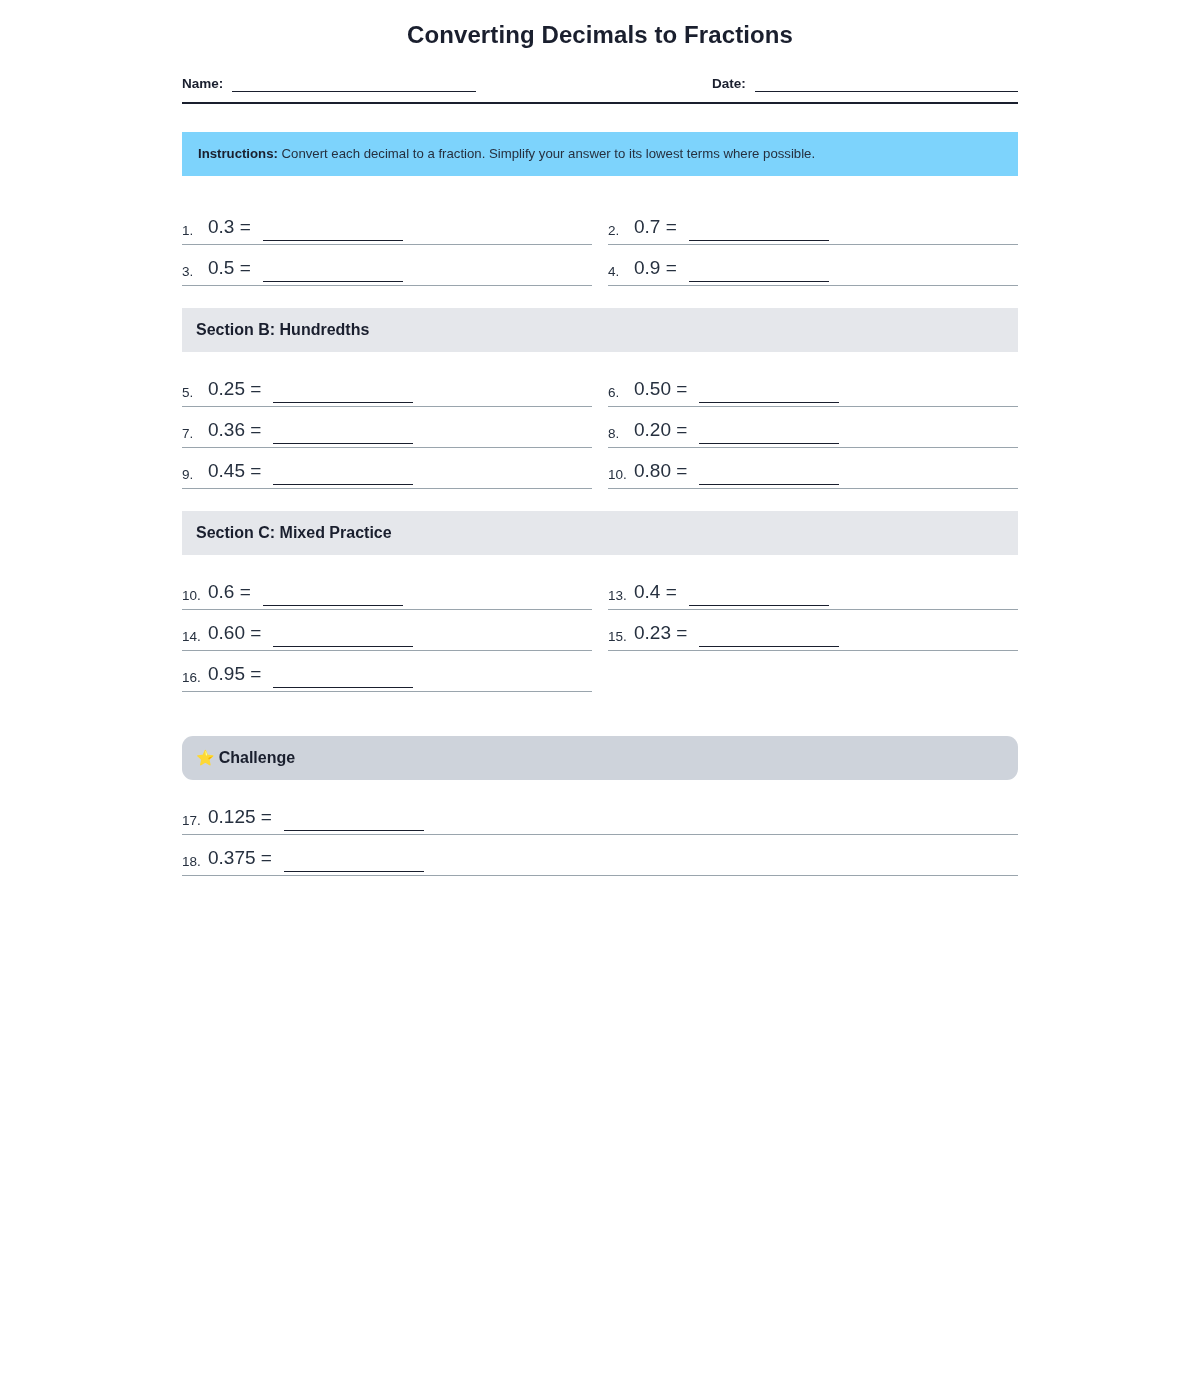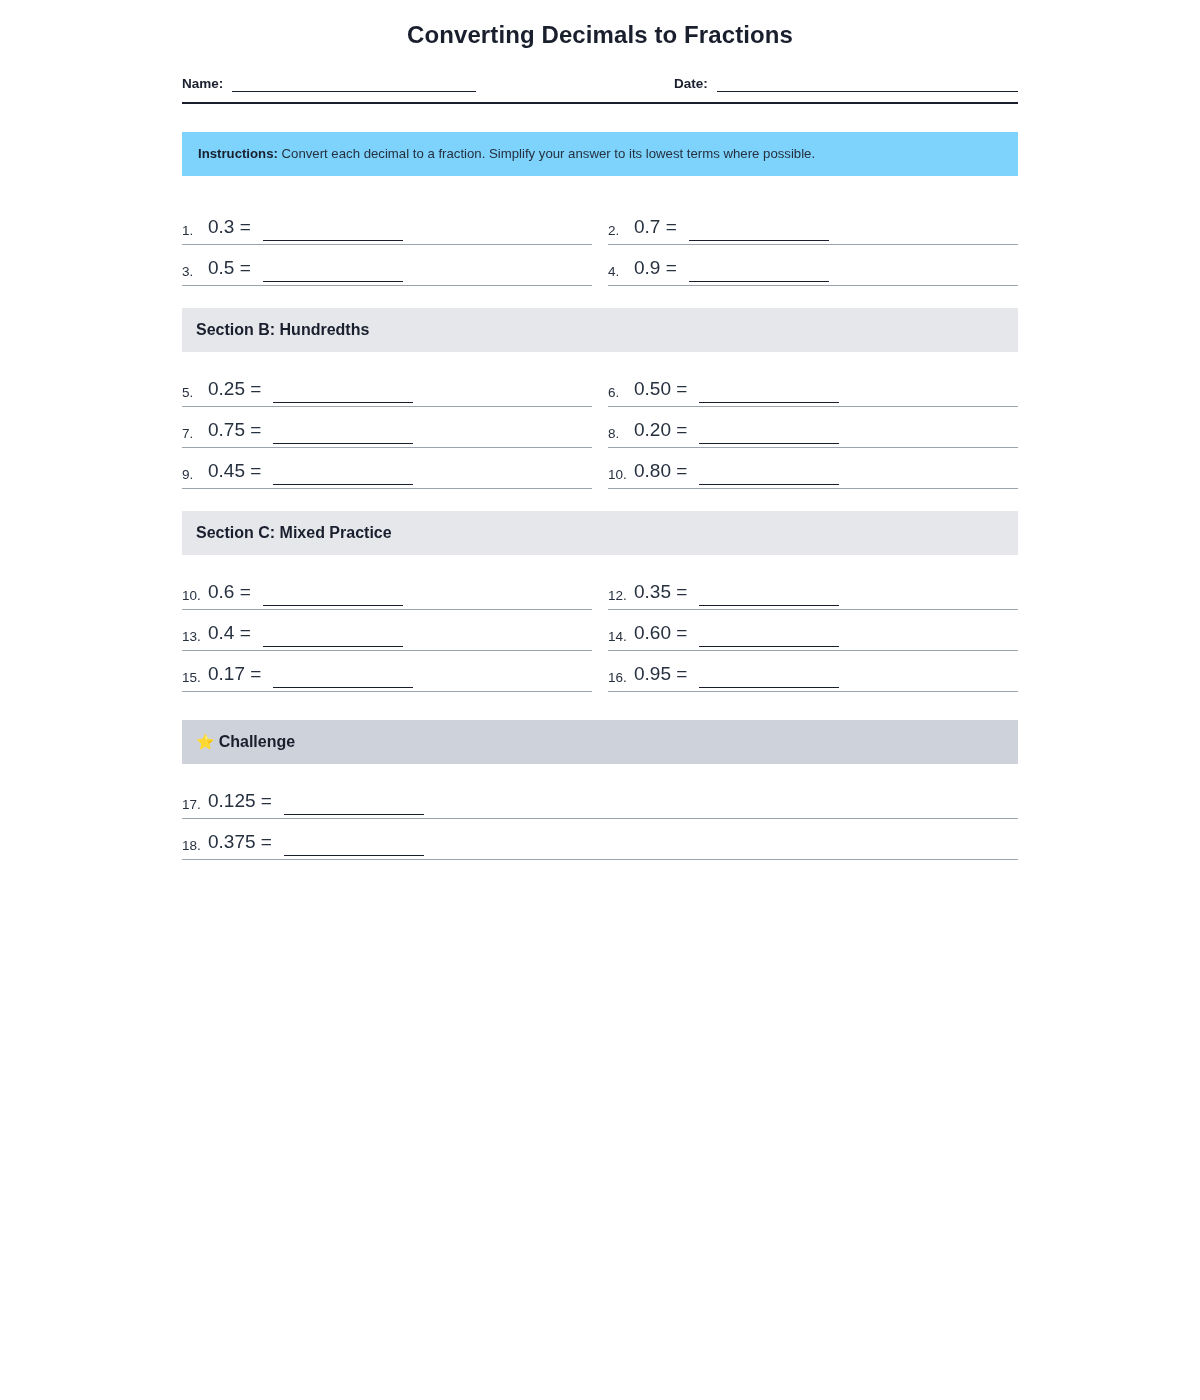--- a/index.html
+++ b/index.html
@@ -33,21 +33,21 @@
   }
 
   
   .namedate {
     display: flex;
     align-items: flex-end;
     font-size: 13.5px;
     margin-bottom: 10px;
   }
   .nd-group { display: flex; align-items: flex-end; }
-  .nd-group.name-group { width: 492px; }
+  .nd-group.name-group { width: 530px; }
   .nd-group.date-group { flex: 1; }
   .nd-label {
     font-weight: bold;
     color: #1a1f2e;
     white-space: nowrap;
     padding-bottom: 1px;
   }
   .nd-line {
     flex: 1;
     border-bottom: 1.6px solid #1a1f2e;
@@ -77,21 +77,22 @@
   .section-header {
     background: #e5e7eb;
     padding: 13px 14px;
     font-size: 16px;
     font-weight: bold;
     color: #1a1f2e;
     margin-bottom: 14px;
   }
   .section-header.challenge {
     background: #ced3db;
-    margin-top: 28px;
+    margin-top: 44px;
+    border-radius: 11px;
   }
   .star-icon {
     color: #f5c518;
     margin-right: 4px;
     font-size: 15px;
   }
 
   
   .problem-grid {
     display: grid;
@@ -192,21 +193,21 @@
             <span class="p-expr">0.25 =</span>
             <span class="p-blank"></span>
           </div>
           <div class="problem">
             <span class="p-num">6.</span>
             <span class="p-expr">0.50 =</span>
             <span class="p-blank"></span>
           </div>
           <div class="problem">
             <span class="p-num">7.</span>
-            <span class="p-expr">0.75 =</span>
+            <span class="p-expr">0.36 =</span>
             <span class="p-blank"></span>
           </div>
           <div class="problem">
             <span class="p-num">8.</span>
             <span class="p-expr">0.20 =</span>
             <span class="p-blank"></span>
           </div>
           <div class="problem">
             <span class="p-num">9.</span>
             <span class="p-expr">0.45 =</span>
@@ -221,37 +222,32 @@
       </div>
       <div class="section-block">
         <div class="section-header"><span>Section C: Mixed Practice</span></div>
         <div class="problem-grid">
           <div class="problem">
             <span class="p-num">10.</span>
             <span class="p-expr">0.6 =</span>
             <span class="p-blank"></span>
           </div>
           <div class="problem">
-            <span class="p-num">12.</span>
-            <span class="p-expr">0.35 =</span>
-            <span class="p-blank"></span>
-          </div>
-          <div class="problem">
             <span class="p-num">13.</span>
             <span class="p-expr">0.4 =</span>
             <span class="p-blank"></span>
           </div>
           <div class="problem">
             <span class="p-num">14.</span>
             <span class="p-expr">0.60 =</span>
             <span class="p-blank"></span>
           </div>
           <div class="problem">
             <span class="p-num">15.</span>
-            <span class="p-expr">0.17 =</span>
+            <span class="p-expr">0.23 =</span>
             <span class="p-blank"></span>
           </div>
           <div class="problem">
             <span class="p-num">16.</span>
             <span class="p-expr">0.95 =</span>
             <span class="p-blank"></span>
           </div>
         </div>
       </div>
       <div class="section-block">

